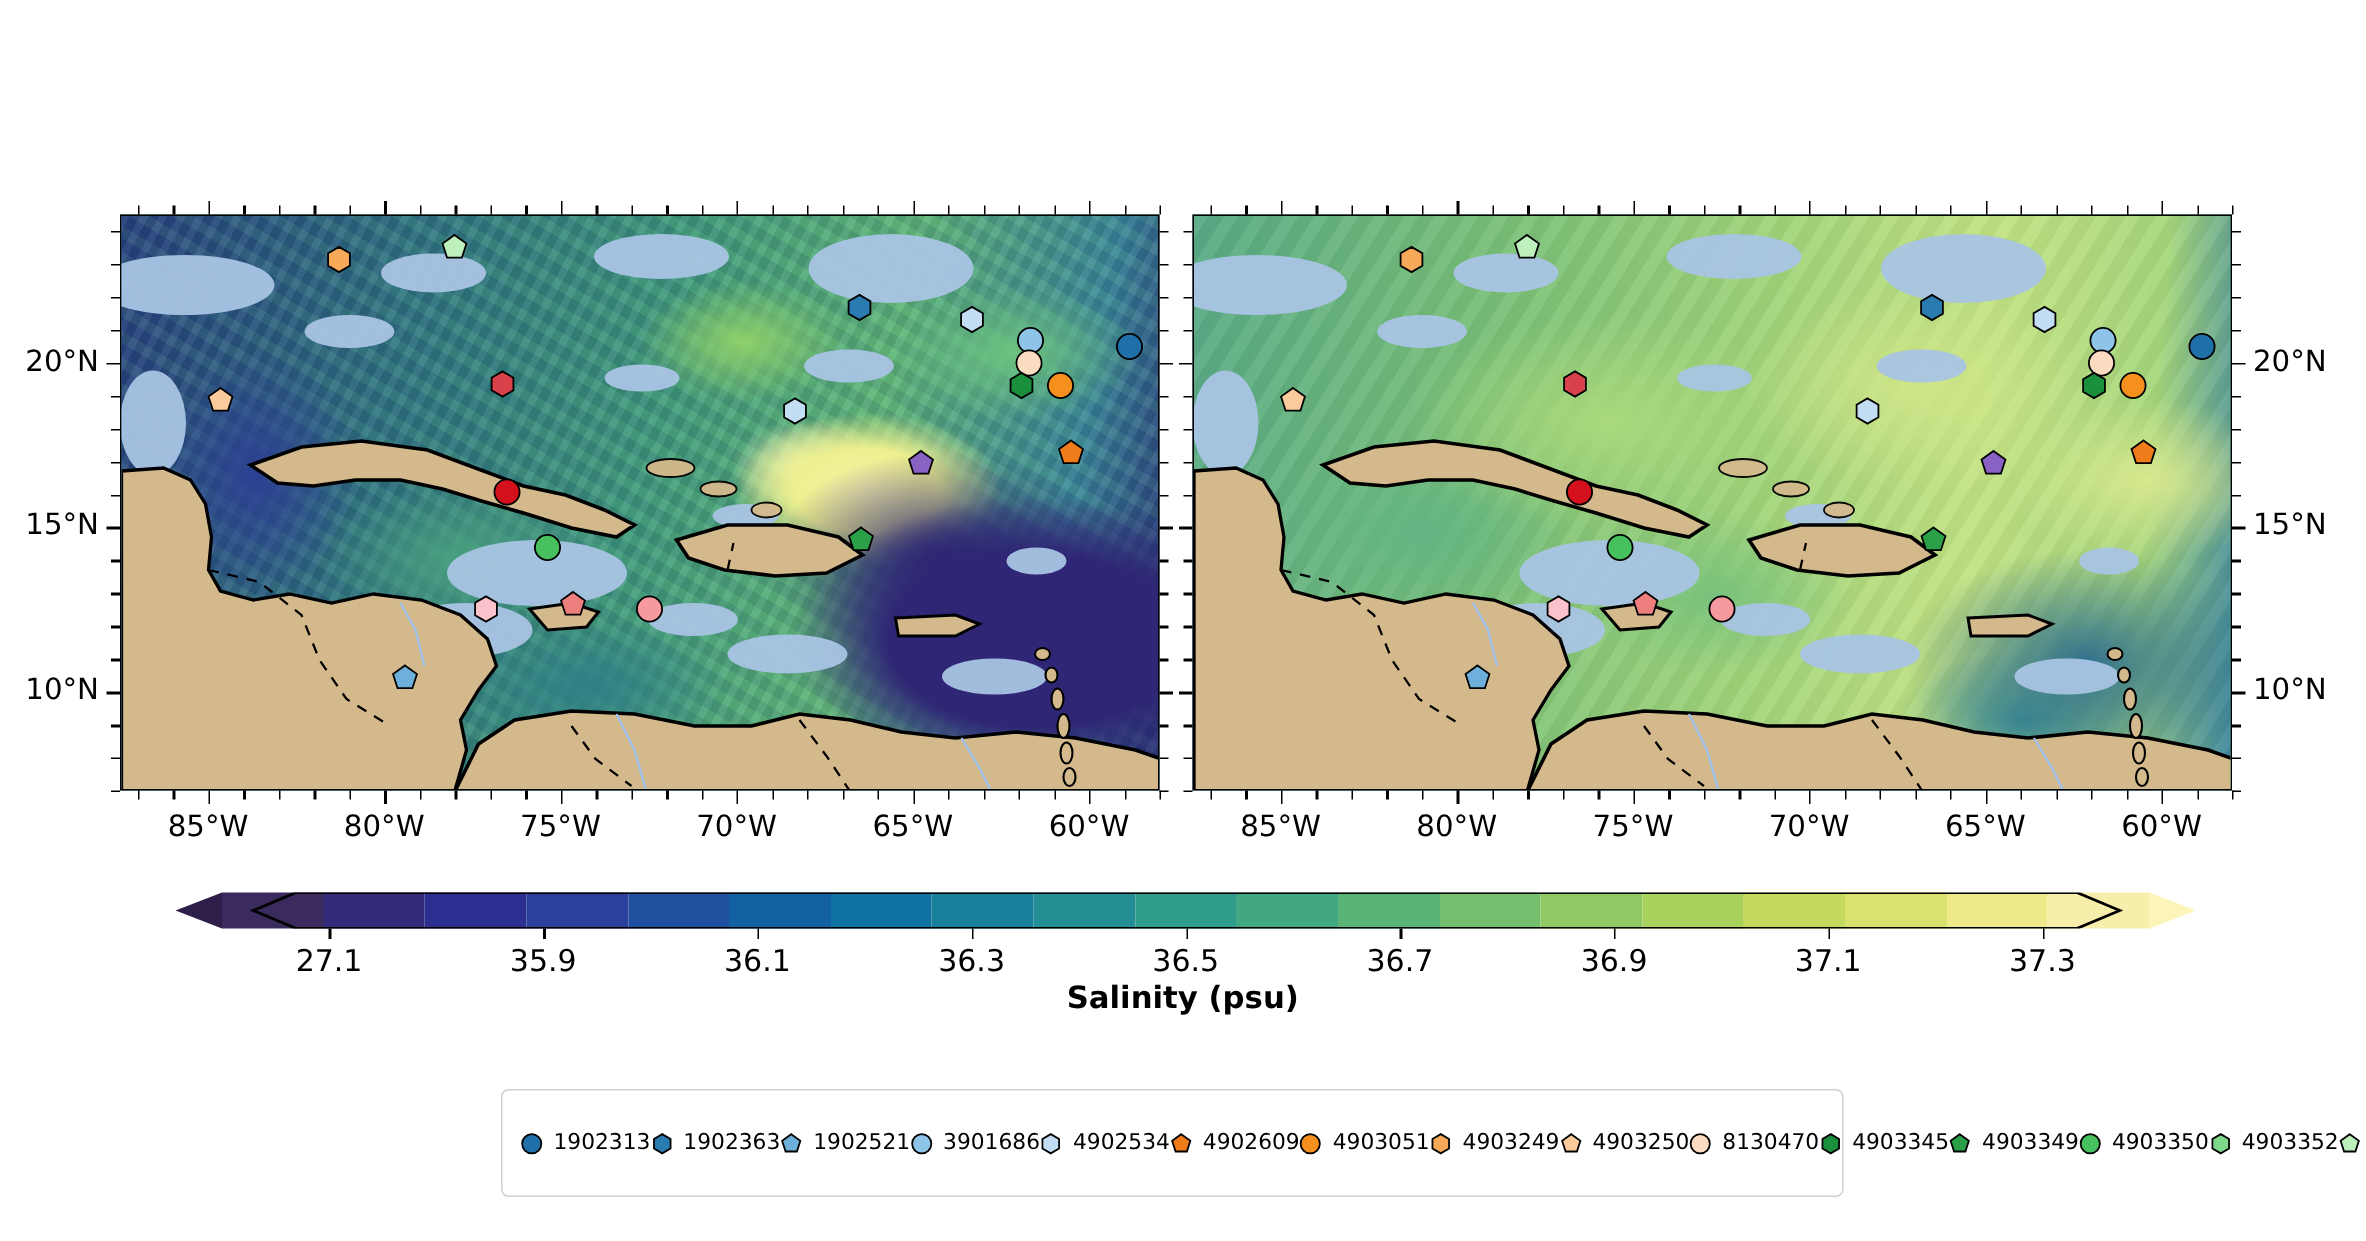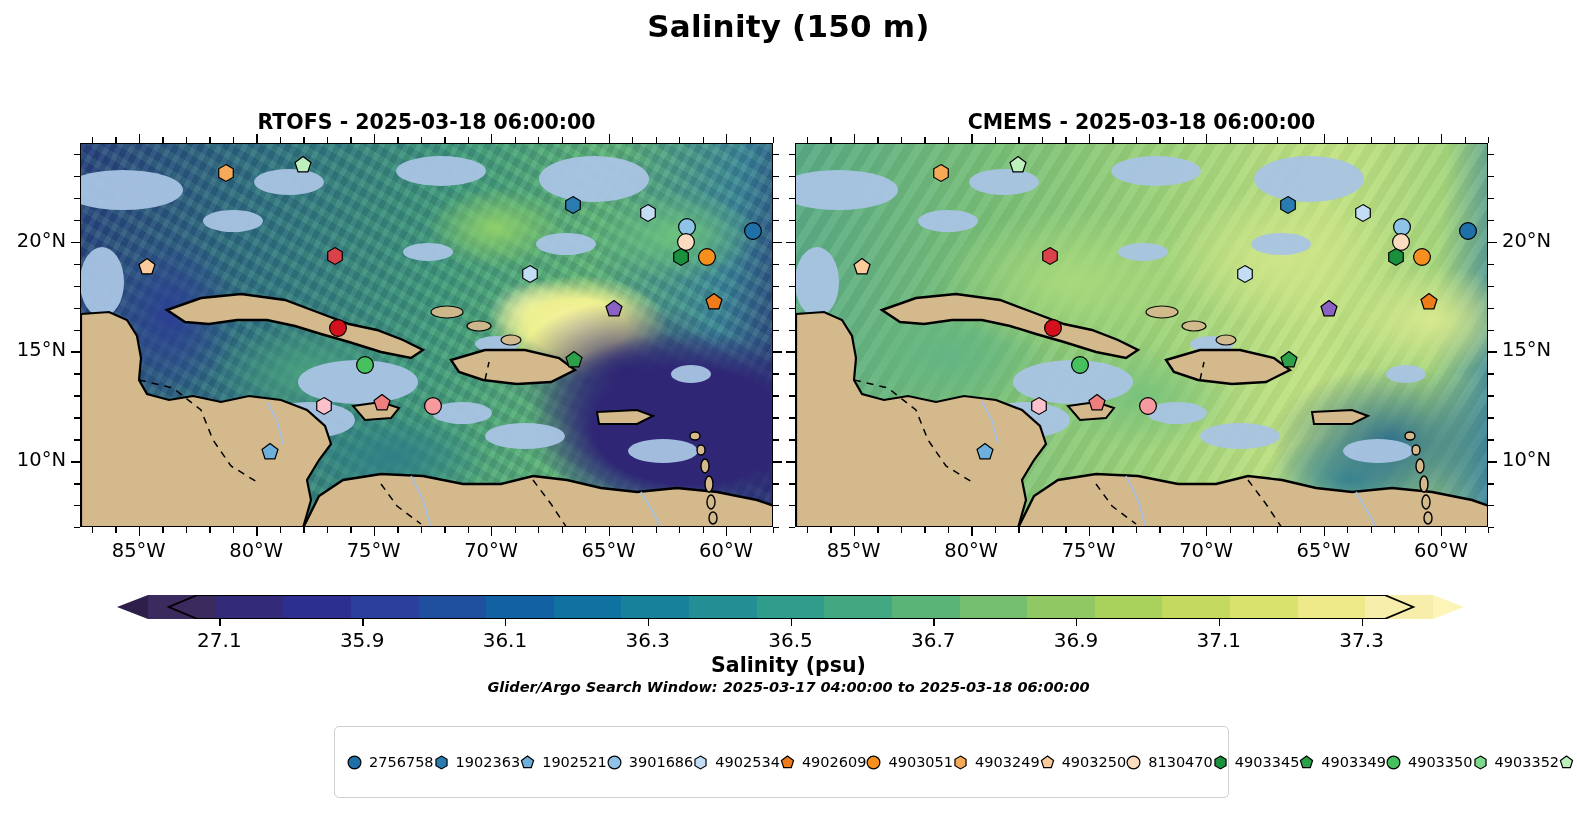--- a/index.html
+++ b/index.html
@@ -129,24 +129,22 @@
   }
   .leg-item { display: flex; align-items: center; gap: 7px; height: 20px; }
   .leg-item svg { display: block; flex: 0 0 auto; }
   .leg-label { font-size: 14.5px; color: #000; white-space: nowrap; }
 </style>
 </head>
 <body>
 
 <div id="root">
 
-  <div class="fig-title">Salinity (150 m)</div>
 
   <div class="panel left">
-    <div class="panel-title">RTOFS - 2025-03-18 06:00:00</div>
     <div class="map-frame">
       <div class="ocean ocean-rtofs"></div>
       <div class="shelf">
           <span style="left: -18.42px; top: 26.08px; width: 120px; height: 40px; opacity: 0.95;"></span>
           <span style="left: 172.9px; top: 25.4px; width: 70px; height: 26px; opacity: 0.95;"></span>
           <span style="left: 315.36px; top: 11.88px; width: 90px; height: 30px; opacity: 0.95;"></span>
           <span style="left: 457.82px; top: 11.56px; width: 110px; height: 46px; opacity: 0.95;"></span>
           <span style="left: 217.2px; top: 216.08px; width: 120px; height: 44px; opacity: 0.95;"></span>
           <span style="left: 183.69px; top: 258.48px; width: 90px; height: 36px; opacity: 0.95;"></span>
           <span style="left: 351.15px; top: 257.8px; width: 60px; height: 22px; opacity: 0.95;"></span>
@@ -311,21 +309,20 @@
           <div class="marker" style="left: 493.3px; top: 216.1px;">
             <svg width="19" height="19" viewBox="0 0 19 19">
               <polygon points="9.50,1.10 17.49,6.90 14.44,16.30 4.56,16.30 1.51,6.90" fill="#2ba048" stroke="#000" stroke-width="1.2"></polygon>
             </svg>
           </div>
         </div>
     </div>
   </div>
 
   <div class="panel right">
-    <div class="panel-title">CMEMS - 2025-03-18 06:00:00</div>
     <div class="map-frame">
       <div class="ocean ocean-cmems"></div>
       <div class="shelf">
           <span style="left: -18.42px; top: 26.08px; width: 120px; height: 40px; opacity: 0.95;"></span>
           <span style="left: 172.9px; top: 25.4px; width: 70px; height: 26px; opacity: 0.95;"></span>
           <span style="left: 315.36px; top: 11.88px; width: 90px; height: 30px; opacity: 0.95;"></span>
           <span style="left: 457.82px; top: 11.56px; width: 110px; height: 46px; opacity: 0.95;"></span>
           <span style="left: 217.2px; top: 216.08px; width: 120px; height: 44px; opacity: 0.95;"></span>
           <span style="left: 183.69px; top: 258.48px; width: 90px; height: 36px; opacity: 0.95;"></span>
           <span style="left: 351.15px; top: 257.8px; width: 60px; height: 22px; opacity: 0.95;"></span>
@@ -738,33 +735,32 @@
         <div class="cb-tick" style="left: 933.278px;"></div>
         <div class="cb-label" style="left: 933.278px;">36.7</div>
         <div class="cb-tick" style="left: 1076.06px;"></div>
         <div class="cb-label" style="left: 1076.06px;">36.9</div>
         <div class="cb-tick" style="left: 1218.83px;"></div>
         <div class="cb-label" style="left: 1218.83px;">37.1</div>
         <div class="cb-tick" style="left: 1361.61px;"></div>
         <div class="cb-label" style="left: 1361.61px;">37.3</div>
       </div>
     <div class="cb-title">Salinity (psu)</div>
-    <div class="cb-subtitle">Glider/Argo Search Window: 2025-03-17 04:00:00 to 2025-03-18 06:00:00</div>
   <div style="position: absolute; top: 0px; width: 0px; height: 0px; border-top: 12px solid transparent; border-bottom: 12px solid transparent; left: 117px; border-right: 31px solid rgb(45, 31, 74);"></div>
       <div style="position: absolute; top: 0px; width: 0px; height: 0px; border-top: 12px solid transparent; border-bottom: 12px solid transparent; left: 1433px; border-left: 31px solid rgb(253, 244, 184);"></div>
     </div>
 
   <div id="legend">
       <div class="leg-item">
         <span>
           <svg width="15" height="15" viewBox="0 0 15 15">
             <circle cx="7.5" cy="7.5" r="6.4" fill="#1f6fa8" stroke="#000" stroke-width="1.2"></circle>
           </svg>
         </span>
-        <span class="leg-label">2756758</span>
+        <span class="leg-label">1902313</span>
       </div>
       <div class="leg-item">
         <span>
           <svg width="15" height="15" viewBox="0 0 15 15">
             <polygon points="7.50,1.10 13.04,4.30 13.04,10.70 7.50,13.90 1.96,10.70 1.96,4.30" fill="#2a7cb0" stroke="#000" stroke-width="1.2"></polygon>
           </svg>
         </span>
         <span class="leg-label">1902363</span>
       </div>
       <div class="leg-item">

